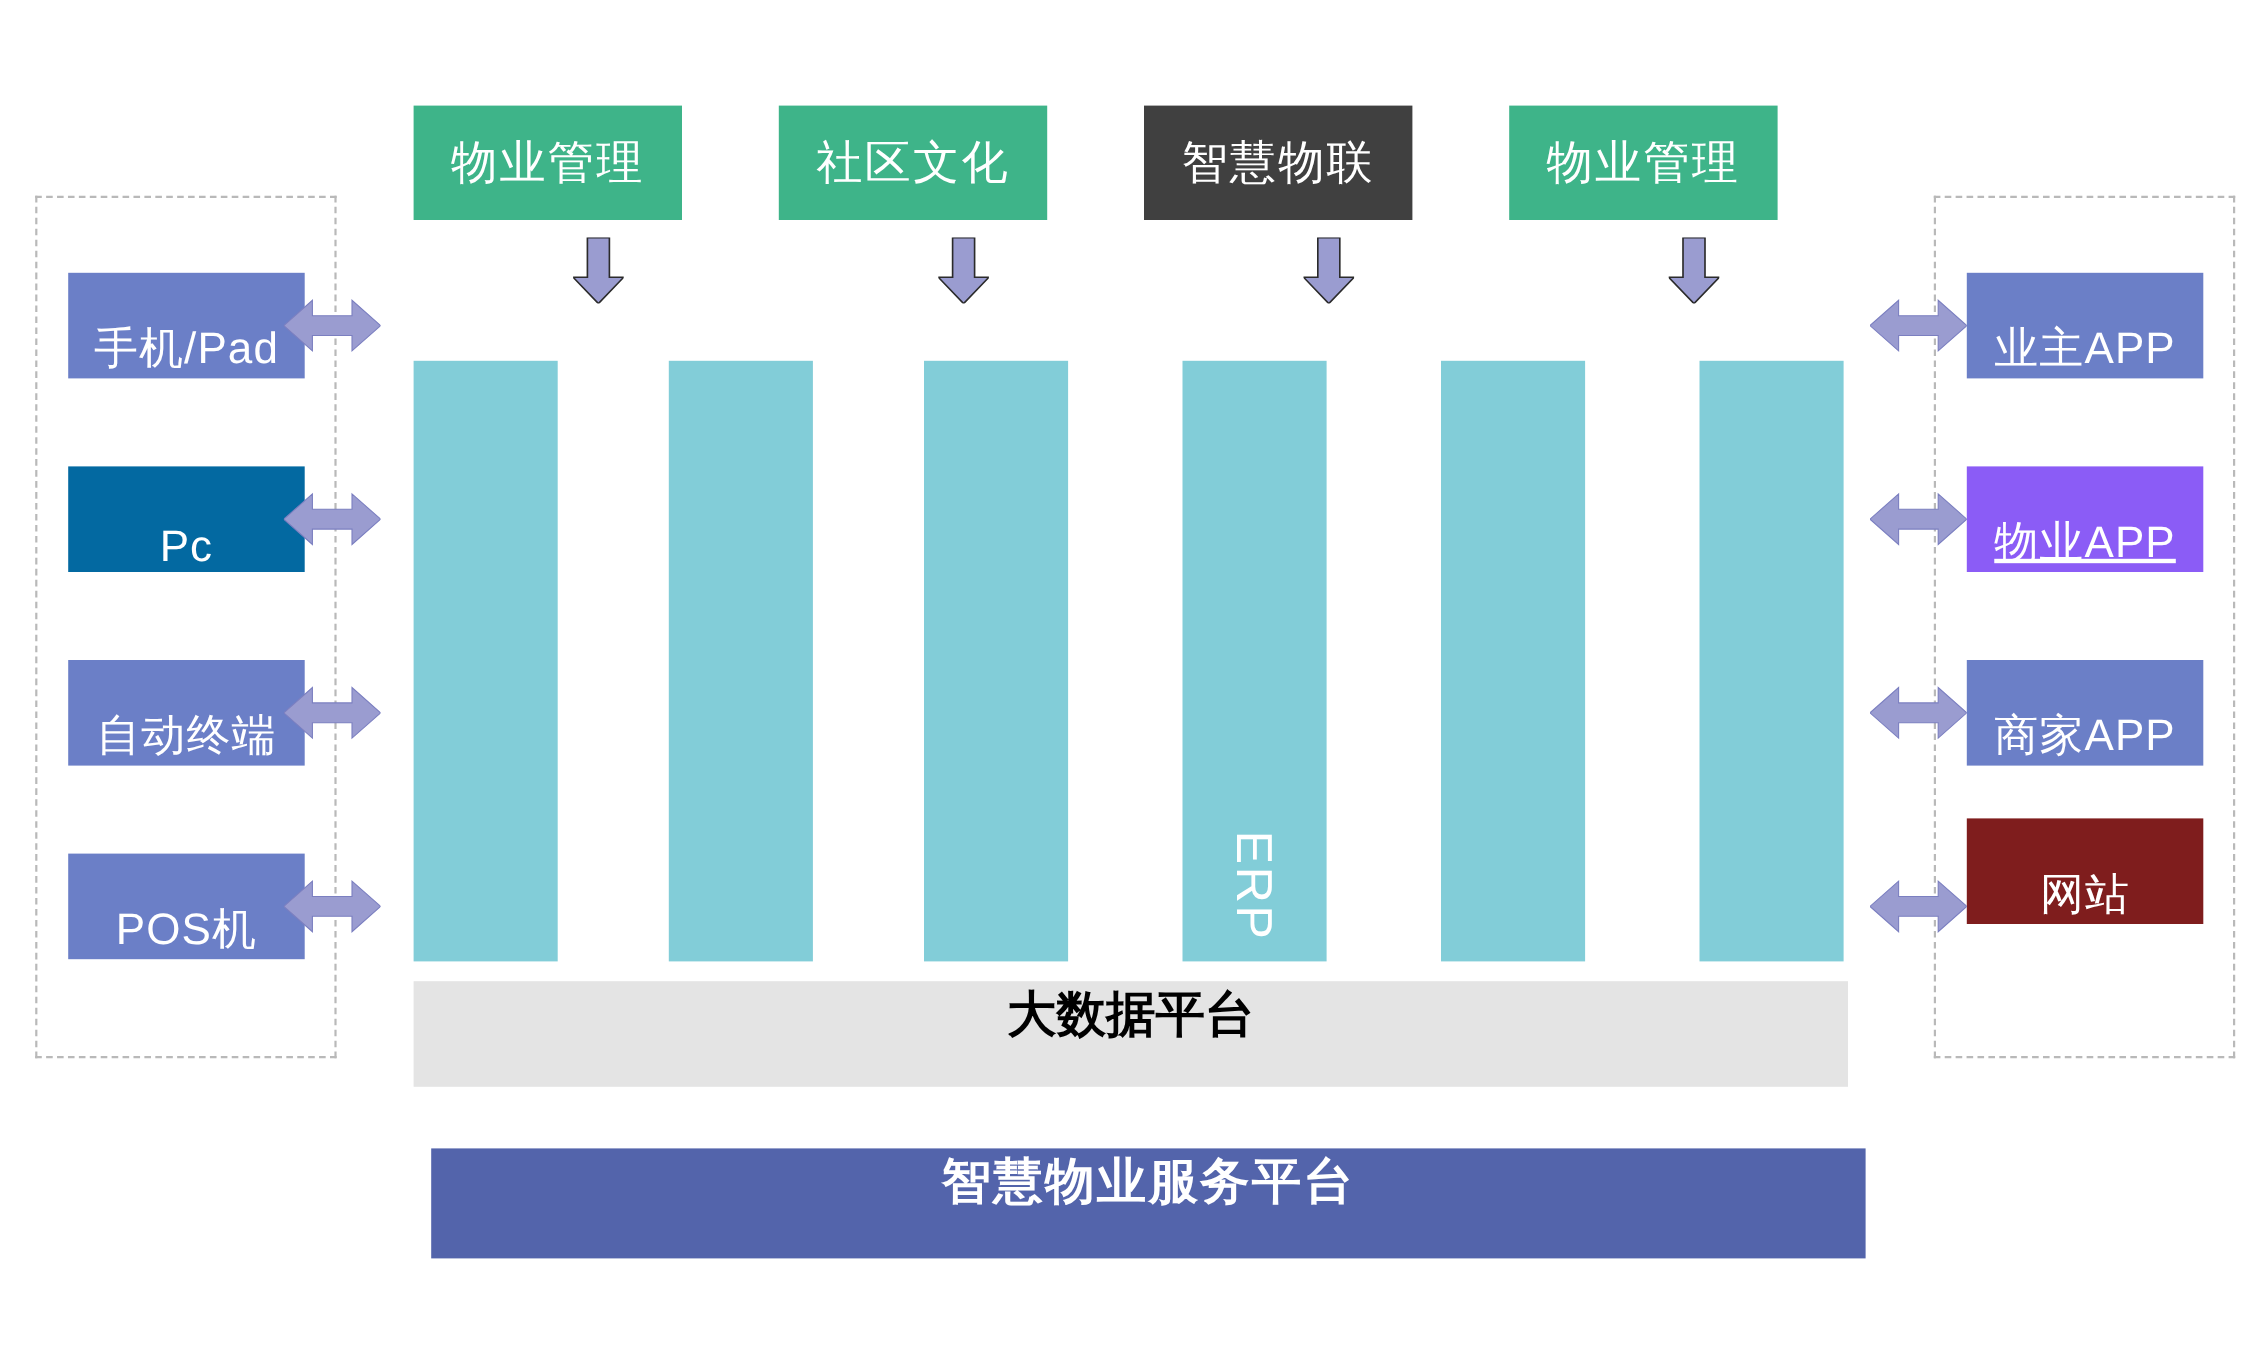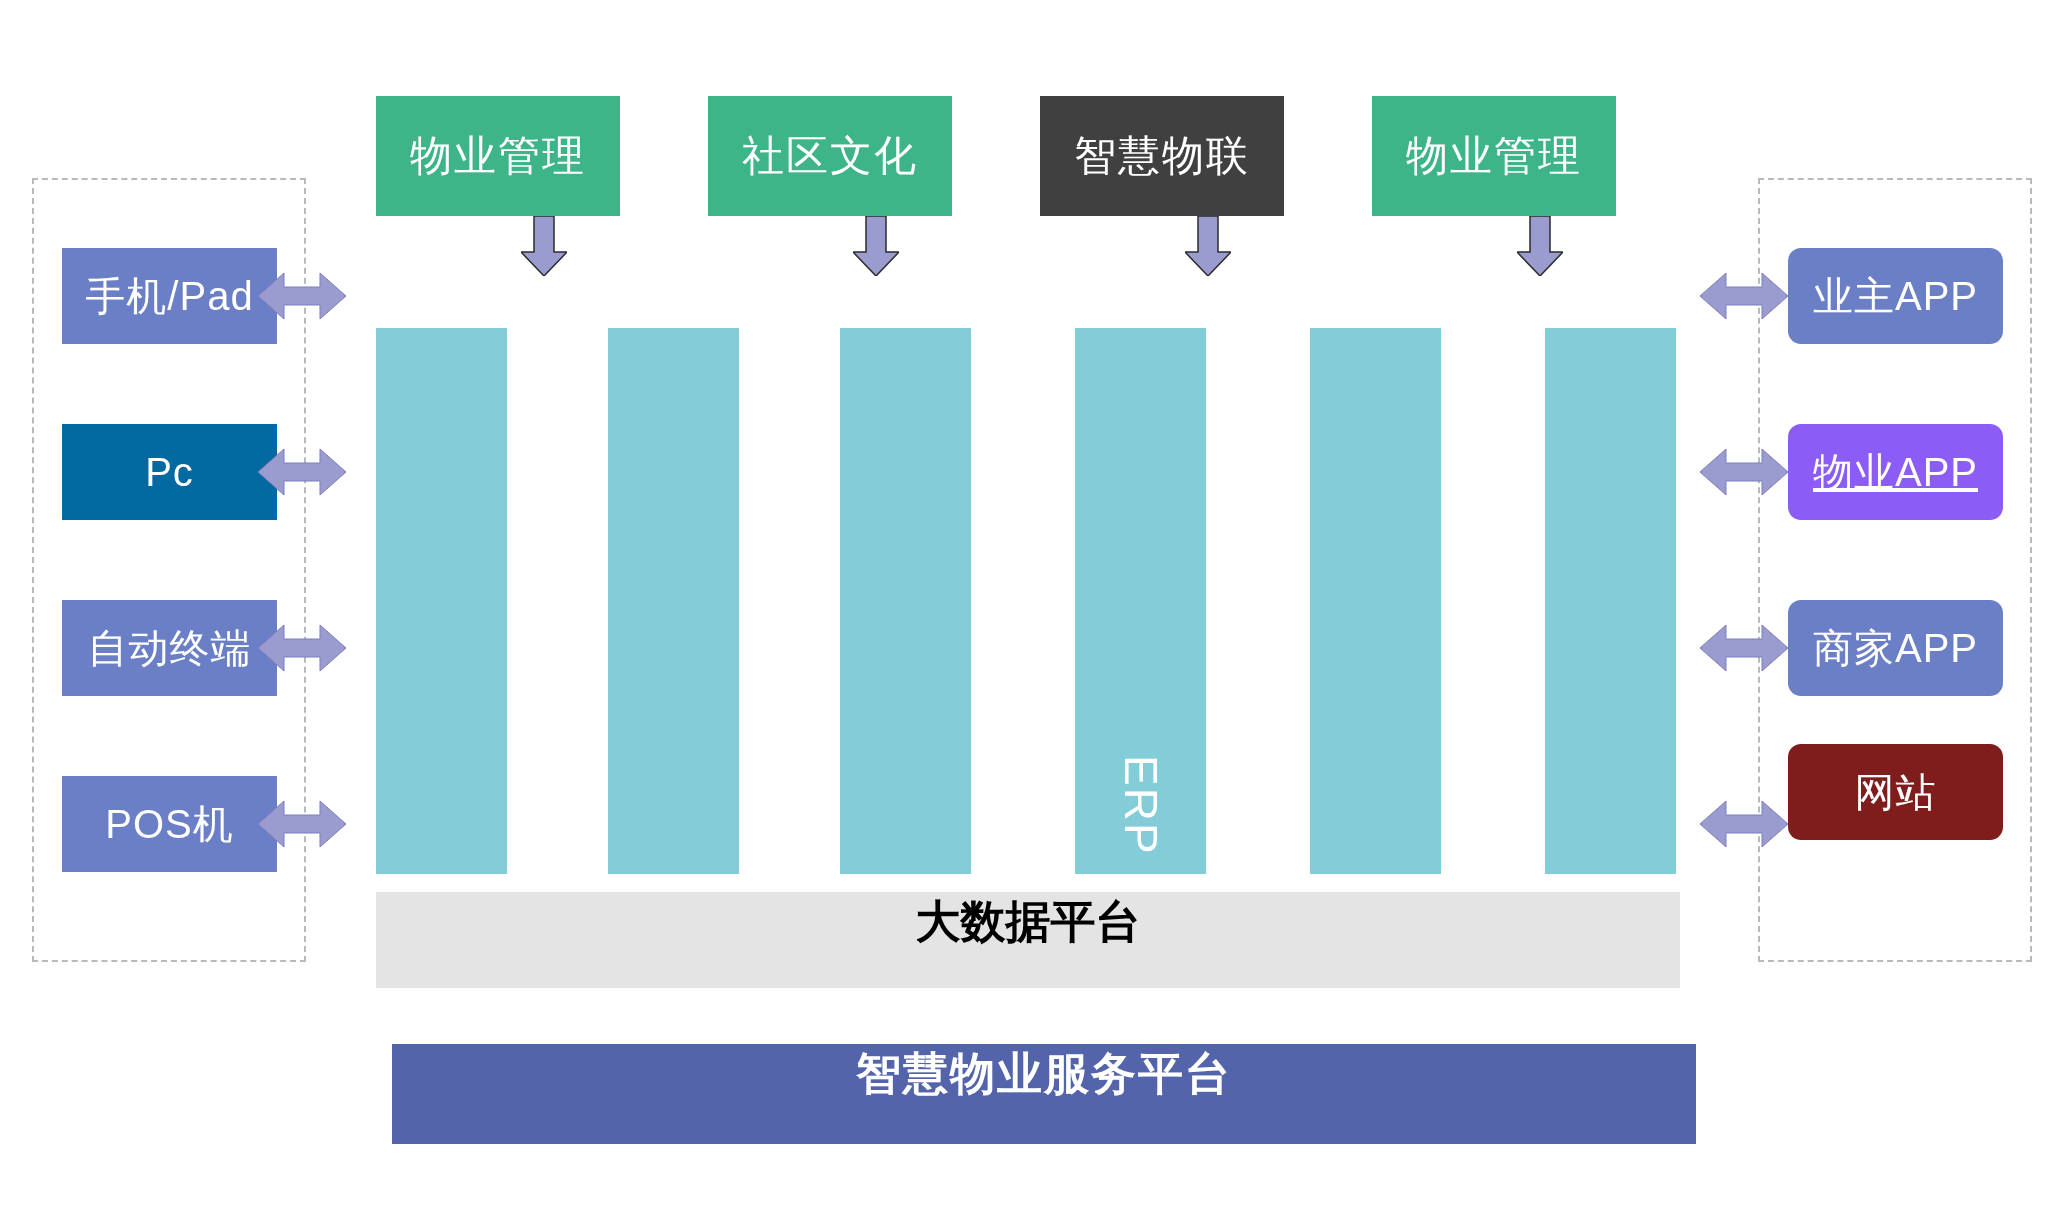--- a/index.html
+++ b/index.html
@@ -14,36 +14,36 @@
     position:absolute;
     border:2px dashed #b9b9b9;
     background:transparent;
   }
   #left-frame {left:32px;  top:178px; width:270px; height:780px;}
   #right-frame{left:1758px;top:178px; width:270px; height:780px;}
 
   
   .chip{
     position:absolute;
-    display:flex;align-items:center;justify-content:center;
+    display:flex;align-items:flex-end;justify-content:center;
     color:#ffffff;
     font-size:40px;
     letter-spacing:1px;
     white-space:nowrap;
   }
   .chip.left  {left:62px;  width:215px;height:96px;}
-  .chip.right {left:1788px;width:215px;height:96px;border-radius:13px;}
+  .chip.right {left:1788px;width:215px;height:96px;}
 
   
   .harrow{position:absolute;width:88px;height:54px;}
   .harrow svg{display:block;width:100%;height:100%;}
 
   
   .greenbox{
-    position:absolute;top:96px;height:120px;
+    position:absolute;top:96px;height:104px;
     display:flex;align-items:center;justify-content:center;
     color:#ffffff;font-size:42px;letter-spacing:2px;white-space:nowrap;
   }
 
   
   .darrow{position:absolute;top:216px;width:46px;height:60px;}
   .darrow svg{display:block;width:100%;height:100%;}
 
   
   .pillar{

